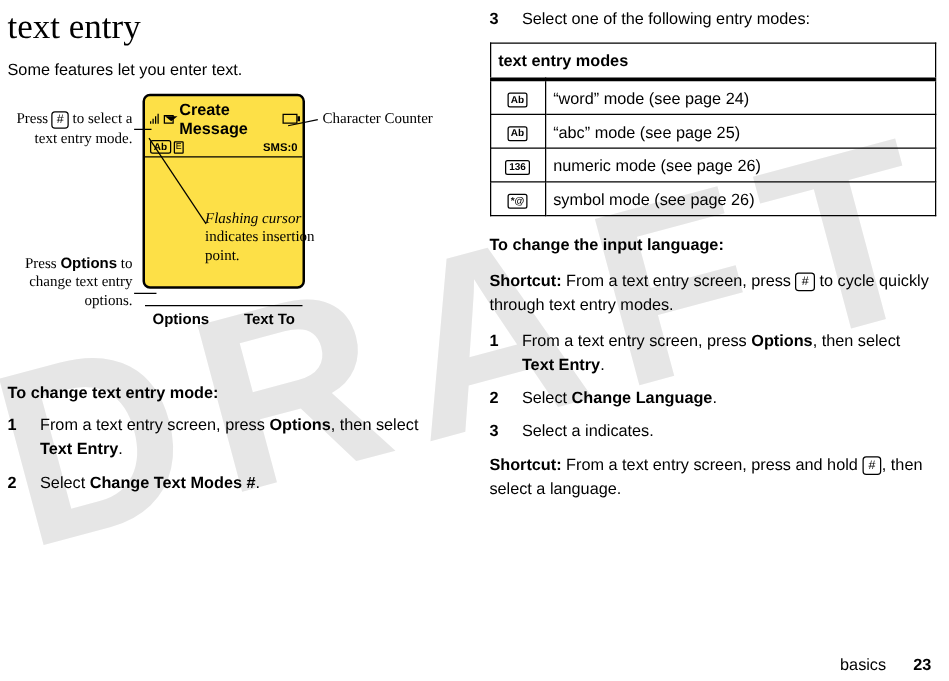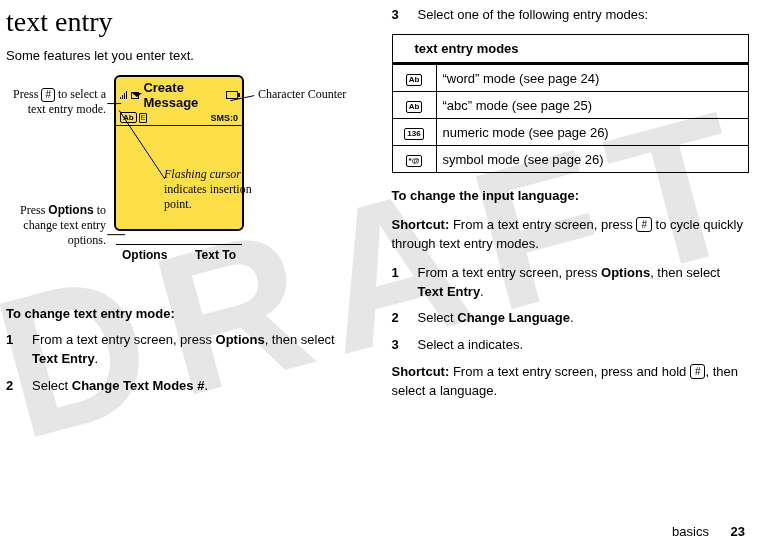--- a/index.html
+++ b/index.html
@@ -36,21 +36,21 @@
   .annot-right1 { left: 252px; top: 12px; width: 90px; text-align: left; }
   .annot-right2 { left: 158px; top: 92px; width: 110px; text-align: left; font-style: normal;}
   .annot-right2 .ital { font-style: italic; font-family: Liberation Serif, serif; }
   .diag-svg { position: absolute; left: 0; top: 0; width: 100%; height: 100%; pointer-events: none; }
   .body-text { font-size: 13px; line-height: 1.4; }
   .subhead { font-weight: 700; font-size: 13px; margin: 6px 0 8px; }
   .step { display: flex; gap: 12px; margin-bottom: 8px; font-size: 13px; line-height: 1.45;}
   .step-num { font-weight: 700; width: 14px; flex-shrink: 0; }
   .narrow-bold { font-family: 'Arial Narrow', Arial; font-weight: 700; }
   table.modes { width: 100%; border-collapse: collapse; margin: 4px 0 14px; font-size: 13px; }
-  table.modes th { text-align: left; font-weight: 700; font-family: 'Arial Narrow', Arial; font-size: 13px; border-bottom: 3px solid #000; padding: 6px 22px; border-top: 1px solid #000; border-left: 1px solid #000; border-right: 1px solid #000;}
+  table.modes th { text-align: left; font-weight: 700; font-family: 'Arial Narrow', Arial; font-size: 13px; border-bottom: 3px solid #000; padding: 6px 6px; border-top: 1px solid #000; border-left: 1px solid #000; border-right: 1px solid #000;}
   table.modes td { border: 1px solid #000; padding: 5px 6px; vertical-align: middle; }
   table.modes td:first-child { width: 44px; text-align: center; }
   .mode-icon { display: inline-block; border: 1px solid #000; border-radius: 2px; font-size: 8px; padding: 1px 2px; line-height: 8px; font-weight: 700; font-family: Arial;}
   .para { font-size: 13px; line-height: 1.45; margin-bottom: 10px; }
   .key-inline { display: inline-block; border: 1px solid #000; border-radius: 3px; padding: 0 4px; font-size: 10px; line-height: 13px; vertical-align: 1px; font-family: Arial;}
   .footer { position: absolute; bottom: 6px; right: 14px; font-size: 13px; }
   .footer .pg { font-weight: 700; margin-left: 18px; }
   .top-step { display:flex; gap:12px; font-size:13px; margin-bottom:10px; line-height:1.4;}
   .battery { display:inline-block; width:14px; height:8px; border:1px solid #000; position:relative;}
   .battery:after { content:""; position:absolute; right:-3px; top:1px; width:2px; height:4px; background:#000;}

